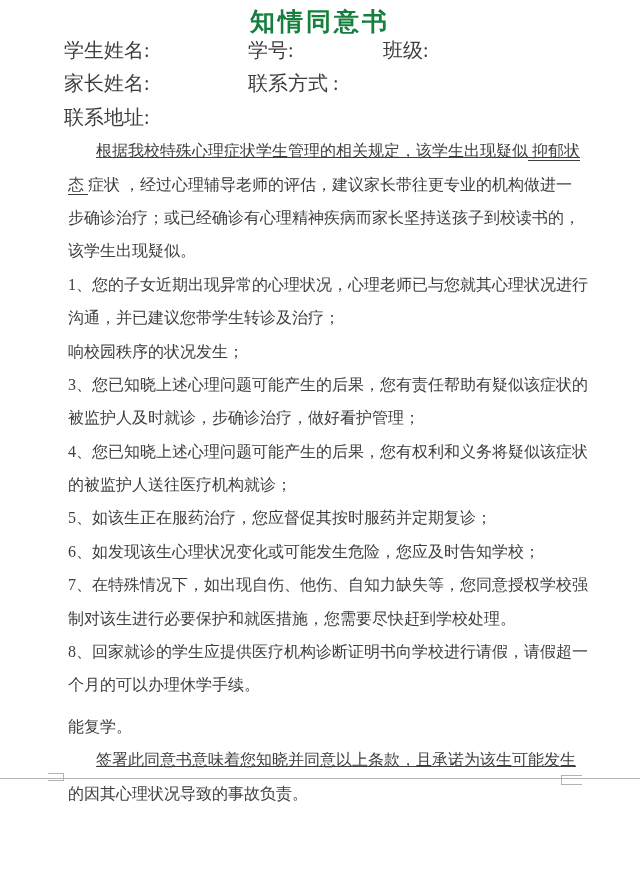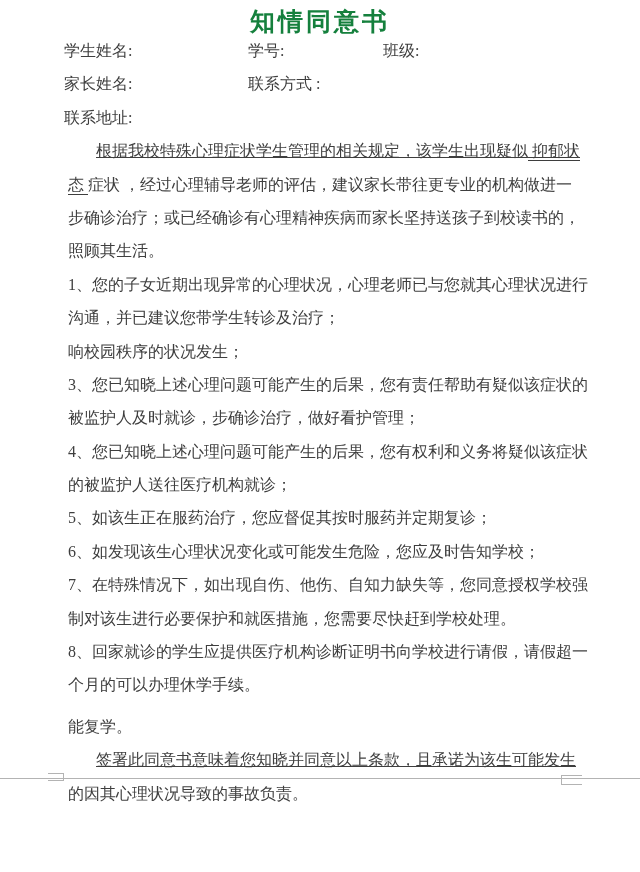--- a/index.html
+++ b/index.html
@@ -15,21 +15,21 @@
     margin-top:8px;
     text-align:center;
     font-size:25px;
     line-height:26px;
     font-weight:bold;
     letter-spacing:3px;
     color:#15803d;
     font-family:"Liberation Sans","DejaVu Sans",sans-serif;
   }
 
-  .hrow { position:relative; height:33.4px; font-size:16px; }
+  .hrow { position:relative; height:33.4px; font-size:20px; }
   .hrow span { position:absolute; top:0; line-height:33.4px; white-space:pre; }
   .f-a { left:64px; }
   .f-b { left:248px; }
   .f-c { left:383px; }
 
   .doc-body { font-size:16px; }
   .line {
     height:33.4px;
     line-height:33.4px;
     padding-left:68px;
@@ -69,21 +69,21 @@
     <span class="f-b">联系方式 :</span>
   </div>
   <div class="hrow">
     <span class="f-a">联系地址:</span>
   </div>
 
   <div class="doc-body">
       <div class="line indent"><span>根据我校特殊心理症状学生管理的相关规定，该学生出现疑似</span><span class="u"> 抑郁状</span></div>
       <div class="line"><span class="u">态 </span><span>症状 ，经过心理辅导老师的评估，建议家长带往更专业的机构做进一</span></div>
       <div class="line"><span>步确诊治疗；或已经确诊有心理精神疾病而家长坚持送孩子到校读书的，</span></div>
-      <div class="line"><span>照顾其生活。</span></div>
+      <div class="line"><span>该学生出现疑似。</span></div>
       <div class="line"><span>1、您的子女近期出现异常的心理状况，心理老师已与您就其心理状况进行</span></div>
       <div class="line"><span>沟通，并已建议您带学生转诊及治疗；</span></div>
       <div class="line"><span>响校园秩序的状况发生；</span></div>
       <div class="line"><span>3、您已知晓上述心理问题可能产生的后果，您有责任帮助有疑似该症状的</span></div>
       <div class="line"><span>被监护人及时就诊，步确诊治疗，做好看护管理；</span></div>
       <div class="line"><span>4、您已知晓上述心理问题可能产生的后果，您有权利和义务将疑似该症状</span></div>
       <div class="line"><span>的被监护人送往医疗机构就诊；</span></div>
       <div class="line"><span>5、如该生正在服药治疗，您应督促其按时服药并定期复诊；</span></div>
       <div class="line"><span>6、如发现该生心理状况变化或可能发生危险，您应及时告知学校；</span></div>
       <div class="line"><span>7、在特殊情况下，如出现自伤、他伤、自知力缺失等，您同意授权学校强</span></div>

